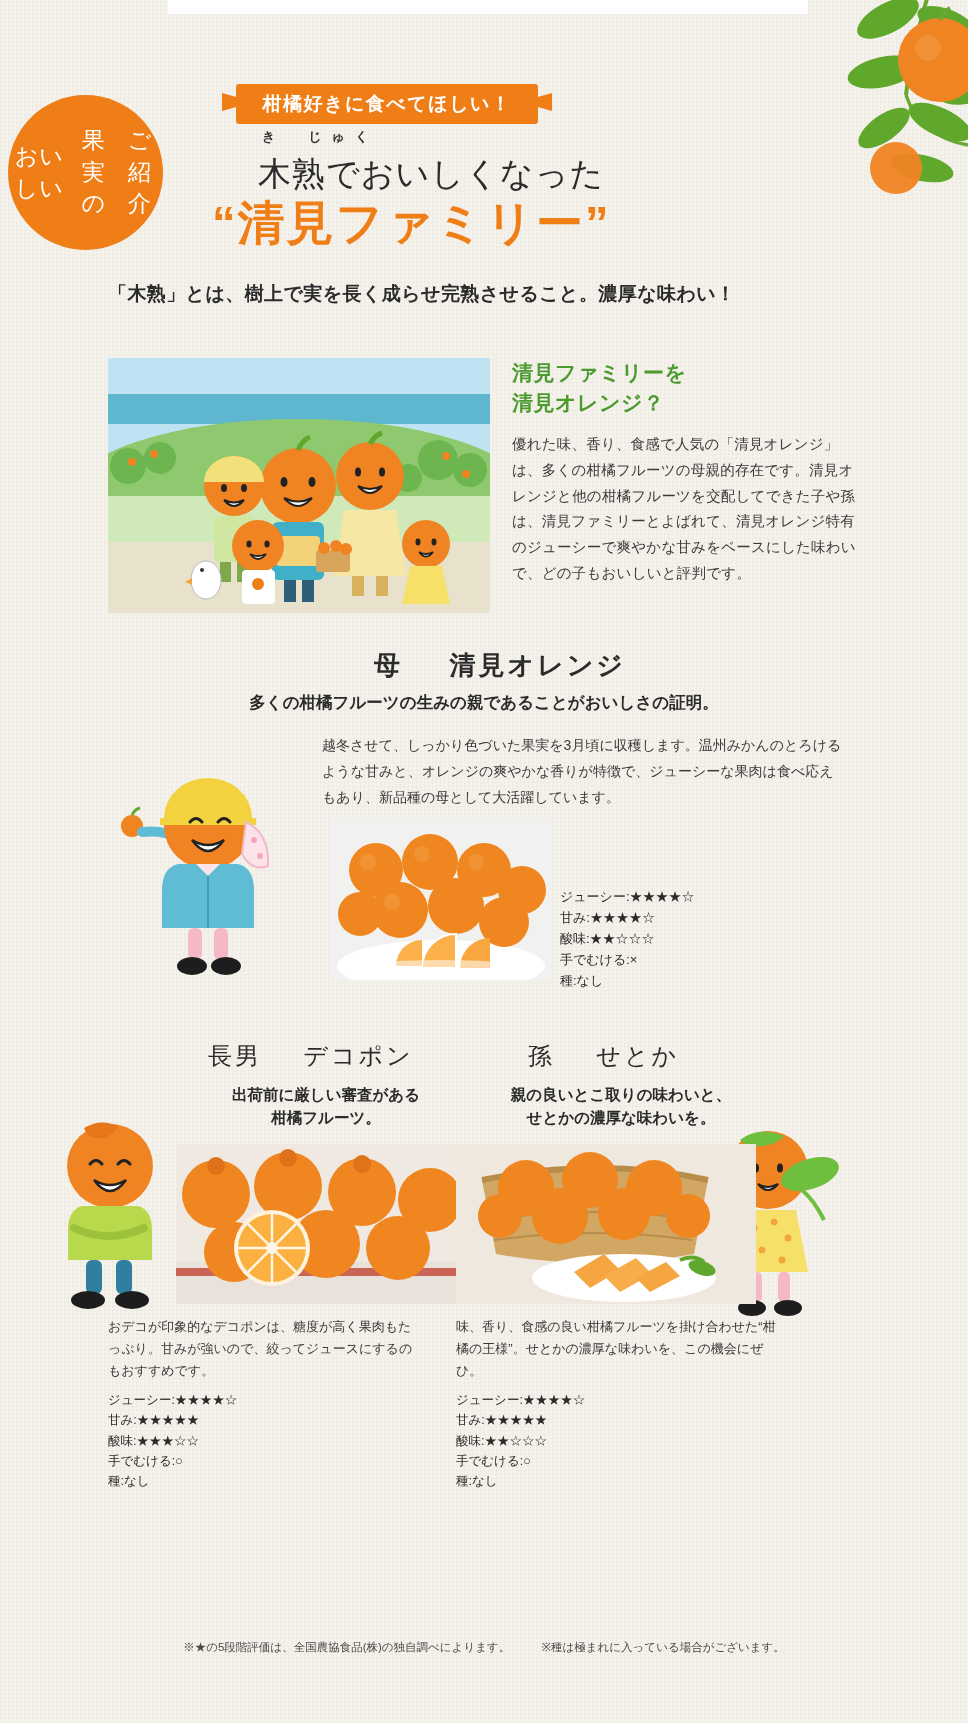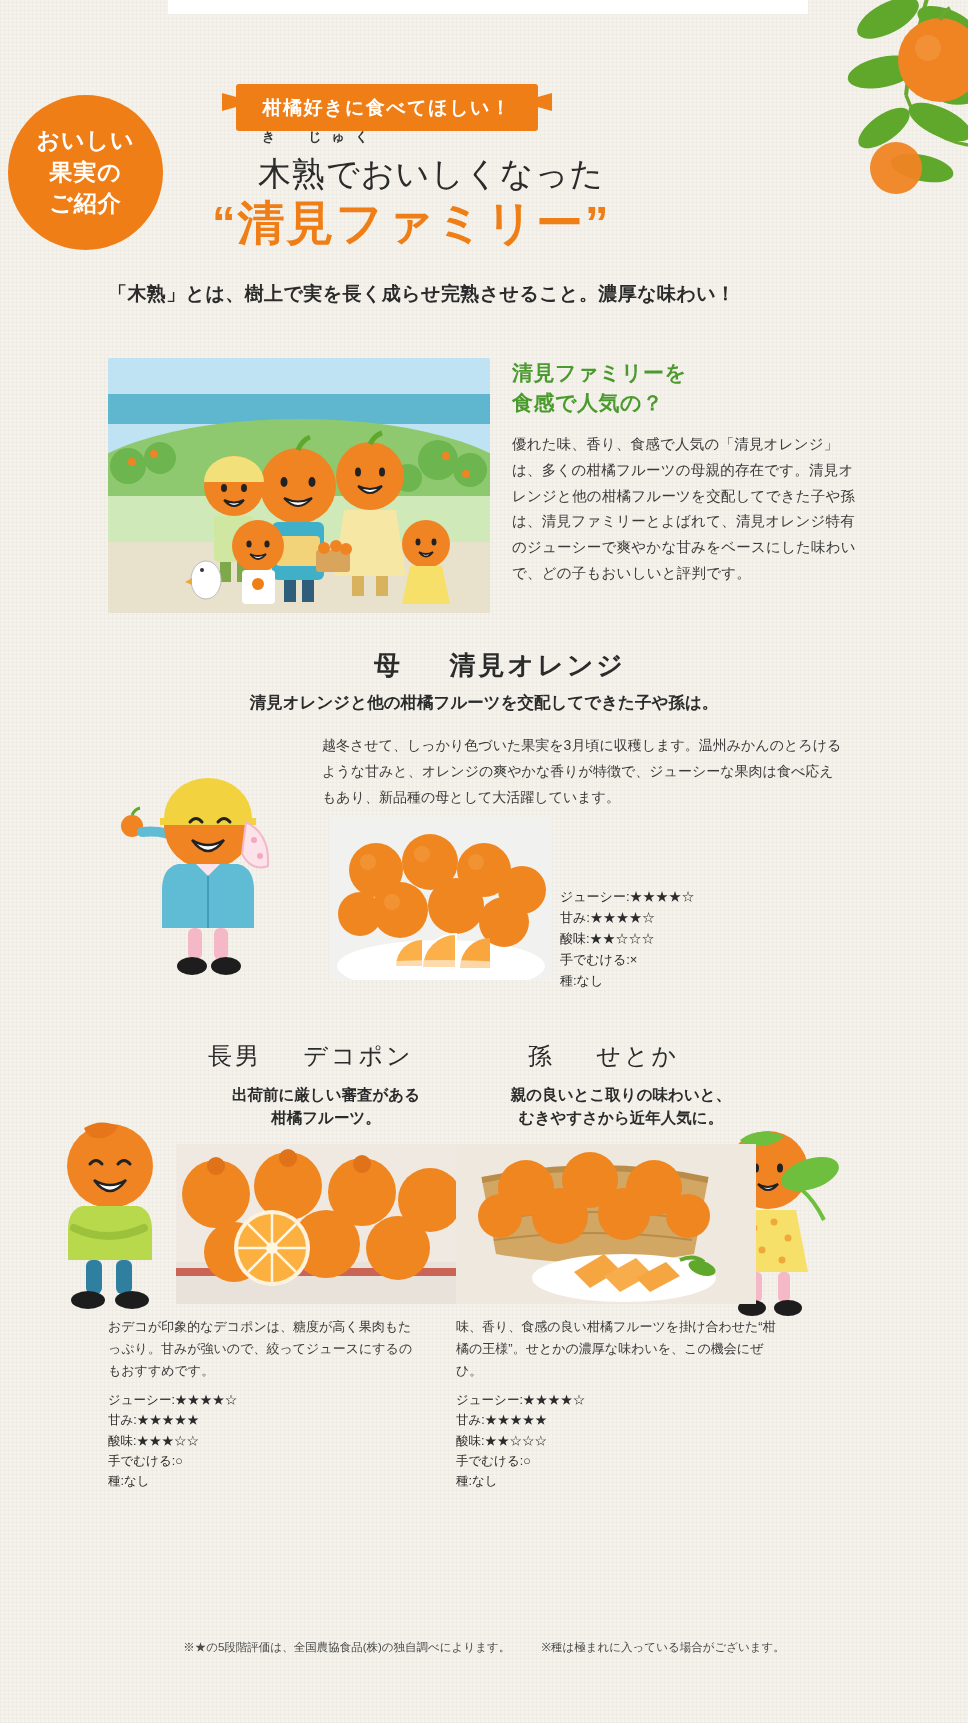--- a/index.html
+++ b/index.html
@@ -32,42 +32,41 @@
 
   
   .badge {
     position: absolute;
     left: 8px; top: 95px;
     width: 155px; height: 155px;
     border-radius: 50%;
     background: #ef7e17;
     color: #fff;
     display: flex;
-    flex-direction: column;
     align-items: center;
     justify-content: center;
     text-align: center;
     line-height: 1.38;
-    font-weight: bold;
+    font-weight: normal;
     font-size: 23px;
     letter-spacing: 1px;
     box-shadow: 0 0 0 0 rgba(0,0,0,0);
   }
   .badge span { display: block; }
 
   
   .ribbon {
     position: absolute;
     left: 222px; top: 84px;
     width: 330px; height: 36px;
   }
   .ribbon .rib-body {
     position: absolute;
     left: 14px; top: 0;
-    width: 302px; height: 47px;
+    width: 302px; height: 40px;
     background: #ef7e17;
     border-radius: 3px;
     color: #fff;
     font-size: 19px;
     font-weight: bold;
     letter-spacing: 1.5px;
     display: flex; align-items: center; justify-content: center;
   }
   .ribbon .rib-left, .ribbon .rib-right {
     position: absolute;
@@ -347,30 +346,30 @@
         <rect x="208" y="192" width="34" height="22" rx="3" fill="#d9a45b"></rect>
         <circle cx="216" cy="190" r="6" fill="#f08423"></circle>
         <circle cx="228" cy="188" r="6" fill="#f08423"></circle>
         <circle cx="238" cy="191" r="6" fill="#f08423"></circle>
       </g>
     </svg>
   </div>
 
   <div class="sec-title-green">
     <div>清見ファミリーを</div>
-    <div>食感で人気の？</div>
+    <div>清見オレンジ？</div>
   </div>
   <div class="sec-body">優れた味、香り、食感で人気の「清見オレンジ」は、多くの柑橘フルーツの母親的存在です。清見オレンジと他の柑橘フルーツを交配してできた子や孫は、清見ファミリーとよばれて、清見オレンジ特有のジューシーで爽やかな甘みをベースにした味わいで、どの子もおいしいと評判です。</div>
 
   <div class="mother-title">
     <span>母</span>
     <span style="display:inline-block;width:26px"></span>
     <span>清見オレンジ</span>
   </div>
-  <div class="mother-sub">清見オレンジと他の柑橘フルーツを交配してできた子や孫は。</div>
+  <div class="mother-sub">多くの柑橘フルーツの生みの親であることがおいしさの証明。</div>
   <div class="mother-desc">越冬させて、しっかり色づいた果実を3月頃に収穫します。温州みかんのとろけるような甘みと、オレンジの爽やかな香りが特徴で、ジューシーな果肉は食べ応えもあり、新品種の母として大活躍しています。</div>
 
   <svg class="char mother-char" viewBox="0 0 200 230">
     <g>
 
       <circle cx="24" cy="66" r="11" fill="#f08423"></circle>
       <path d="M24 55 q3 -6 8 -7" stroke="#5fa82c" stroke-width="3" fill="none"></path>
 
       <path d="M34 72 q22 -2 36 6" stroke="#5fbcd4" stroke-width="10" fill="none" stroke-linecap="round"></path>
 
@@ -504,21 +503,21 @@
     <div>種:なし</div>
   </div>
 
   <div class="col-title" style="left:528px; top:1040px;">
     <span>孫</span>
     <span style="display:inline-block;width:22px"></span>
     <span>せとか</span>
   </div>
   <div class="col-sub" style="left:456px; top:1083px; width:330px;">
     <div>親の良いとこ取りの味わいと、</div>
-    <div>むきやすさから近年人気に。</div>
+    <div>せとかの濃厚な味わいを。</div>
   </div>
 
   <svg class="char" style="left:706px; top:1118px; width:150px; height:200px;" viewBox="0 0 150 200">
     <ellipse cx="62" cy="52" rx="40" ry="39" fill="#f08423"></ellipse>
     <path d="M34 22 q18 -14 44 -4 q-6 8 -22 10 q-16 2 -22 -6 z" fill="#6fbf3e"></path>
     <ellipse cx="104" cy="56" rx="30" ry="15" fill="#6fbf3e" transform="rotate(-18 104 56)"></ellipse>
     <path d="M96 72 q12 10 22 30" stroke="#6fbf3e" stroke-width="4" fill="none"></path>
     <ellipse cx="50" cy="50" rx="3" ry="4.5" fill="#222"></ellipse>
     <ellipse cx="74" cy="50" rx="3" ry="4.5" fill="#222"></ellipse>
     <path d="M52 66 q10 12 20 0 q-10 6 -20 0" fill="#fff" stroke="#222" stroke-width="2.2"></path>

